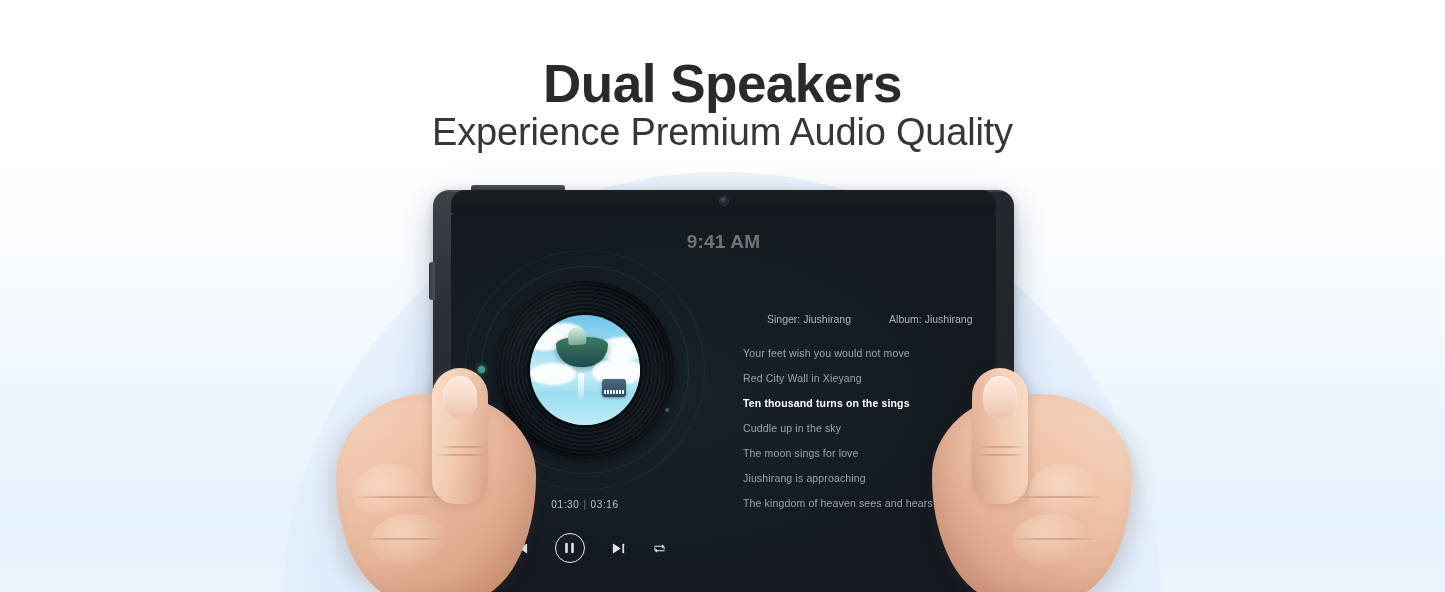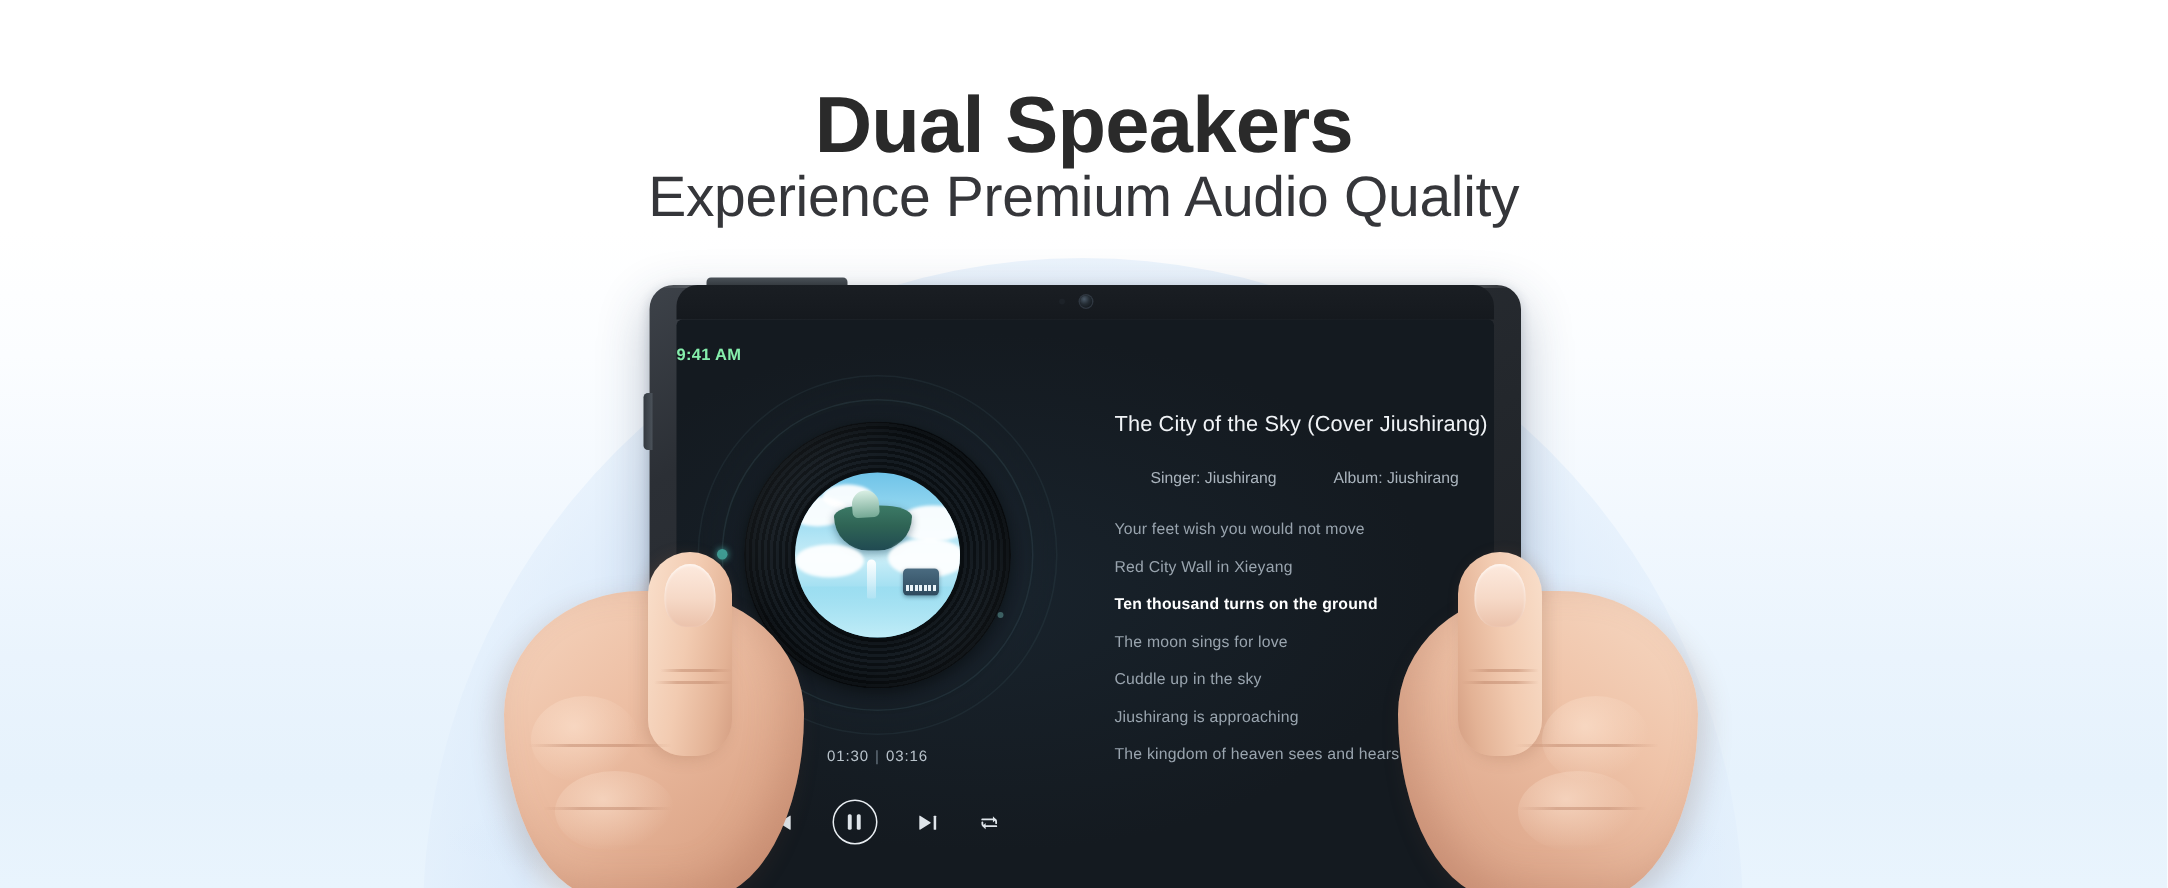--- a/index.html
+++ b/index.html
@@ -139,22 +139,23 @@
   #sensor {
     position:absolute; left:calc(50% - 16px); top:11px;
     transform:translate(-50%,-50%);
     width:4px; height:4px; border-radius:50%;
     background:#1d2228;
   }
 
   
   #clock {
     position:absolute; left:0; right:0; top:18px;
-    color:#86efac;
-    font-size:11px;
+    text-align:center;
+    color:#737373;
+    font-size:19px;
     font-weight:bold;
     letter-spacing:.2px;
     z-index:6;
   }
 
   
   #vinyl-wrap {
     position:absolute; left:14px; top:37px;
     width:240px; height:240px;
   }
@@ -421,32 +422,31 @@
         <div class="ctl">
           <svg width="15" height="15" viewBox="0 0 16 16" fill="none" stroke="currentColor" stroke-width="1.3" stroke-linecap="round" stroke-linejoin="round" aria-hidden="true">
             <path d="M3 5.6h8.3a1.6 1.6 0 0 1 1.6 1.6v1.1"></path>
             <polyline points="10.6,3.4 12.9,5.6 10.6,7.8" fill="currentColor" stroke="none"></polyline>
             <path d="M13 10.4H4.7a1.6 1.6 0 0 1-1.6-1.6V7.7"></path>
             <polyline points="5.4,12.6 3.1,10.4 5.4,8.2" fill="currentColor" stroke="none"></polyline>
           </svg>
         </div>
       </div>
 
-      <div id="song-title">The City of the Sky (Cover Jiushirang)</div>
       <div id="meta-row">
         <span>Singer: Jiushirang</span>
         <span>Album: Jiushirang</span>
       </div>
 
       <div id="lyrics">
         <div class="lyric">Your feet wish you would not move</div>
         <div class="lyric">Red City Wall in Xieyang</div>
-        <div class="lyric active">Ten thousand turns on the ground</div>
+        <div class="lyric active">Ten thousand turns on the sings</div>
+        <div class="lyric">Cuddle up in the sky</div>
         <div class="lyric">The moon sings for love</div>
-        <div class="lyric">Cuddle up in the sky</div>
         <div class="lyric">Jiushirang is approaching</div>
         <div class="lyric">The kingdom of heaven sees and hears</div>
       </div>
     </div>
   </div>
 
   <div class="hand" id="hand-left">
     <div class="palm skin-a"></div>
     <div class="thumb"></div>
     <div class="nail"></div>

